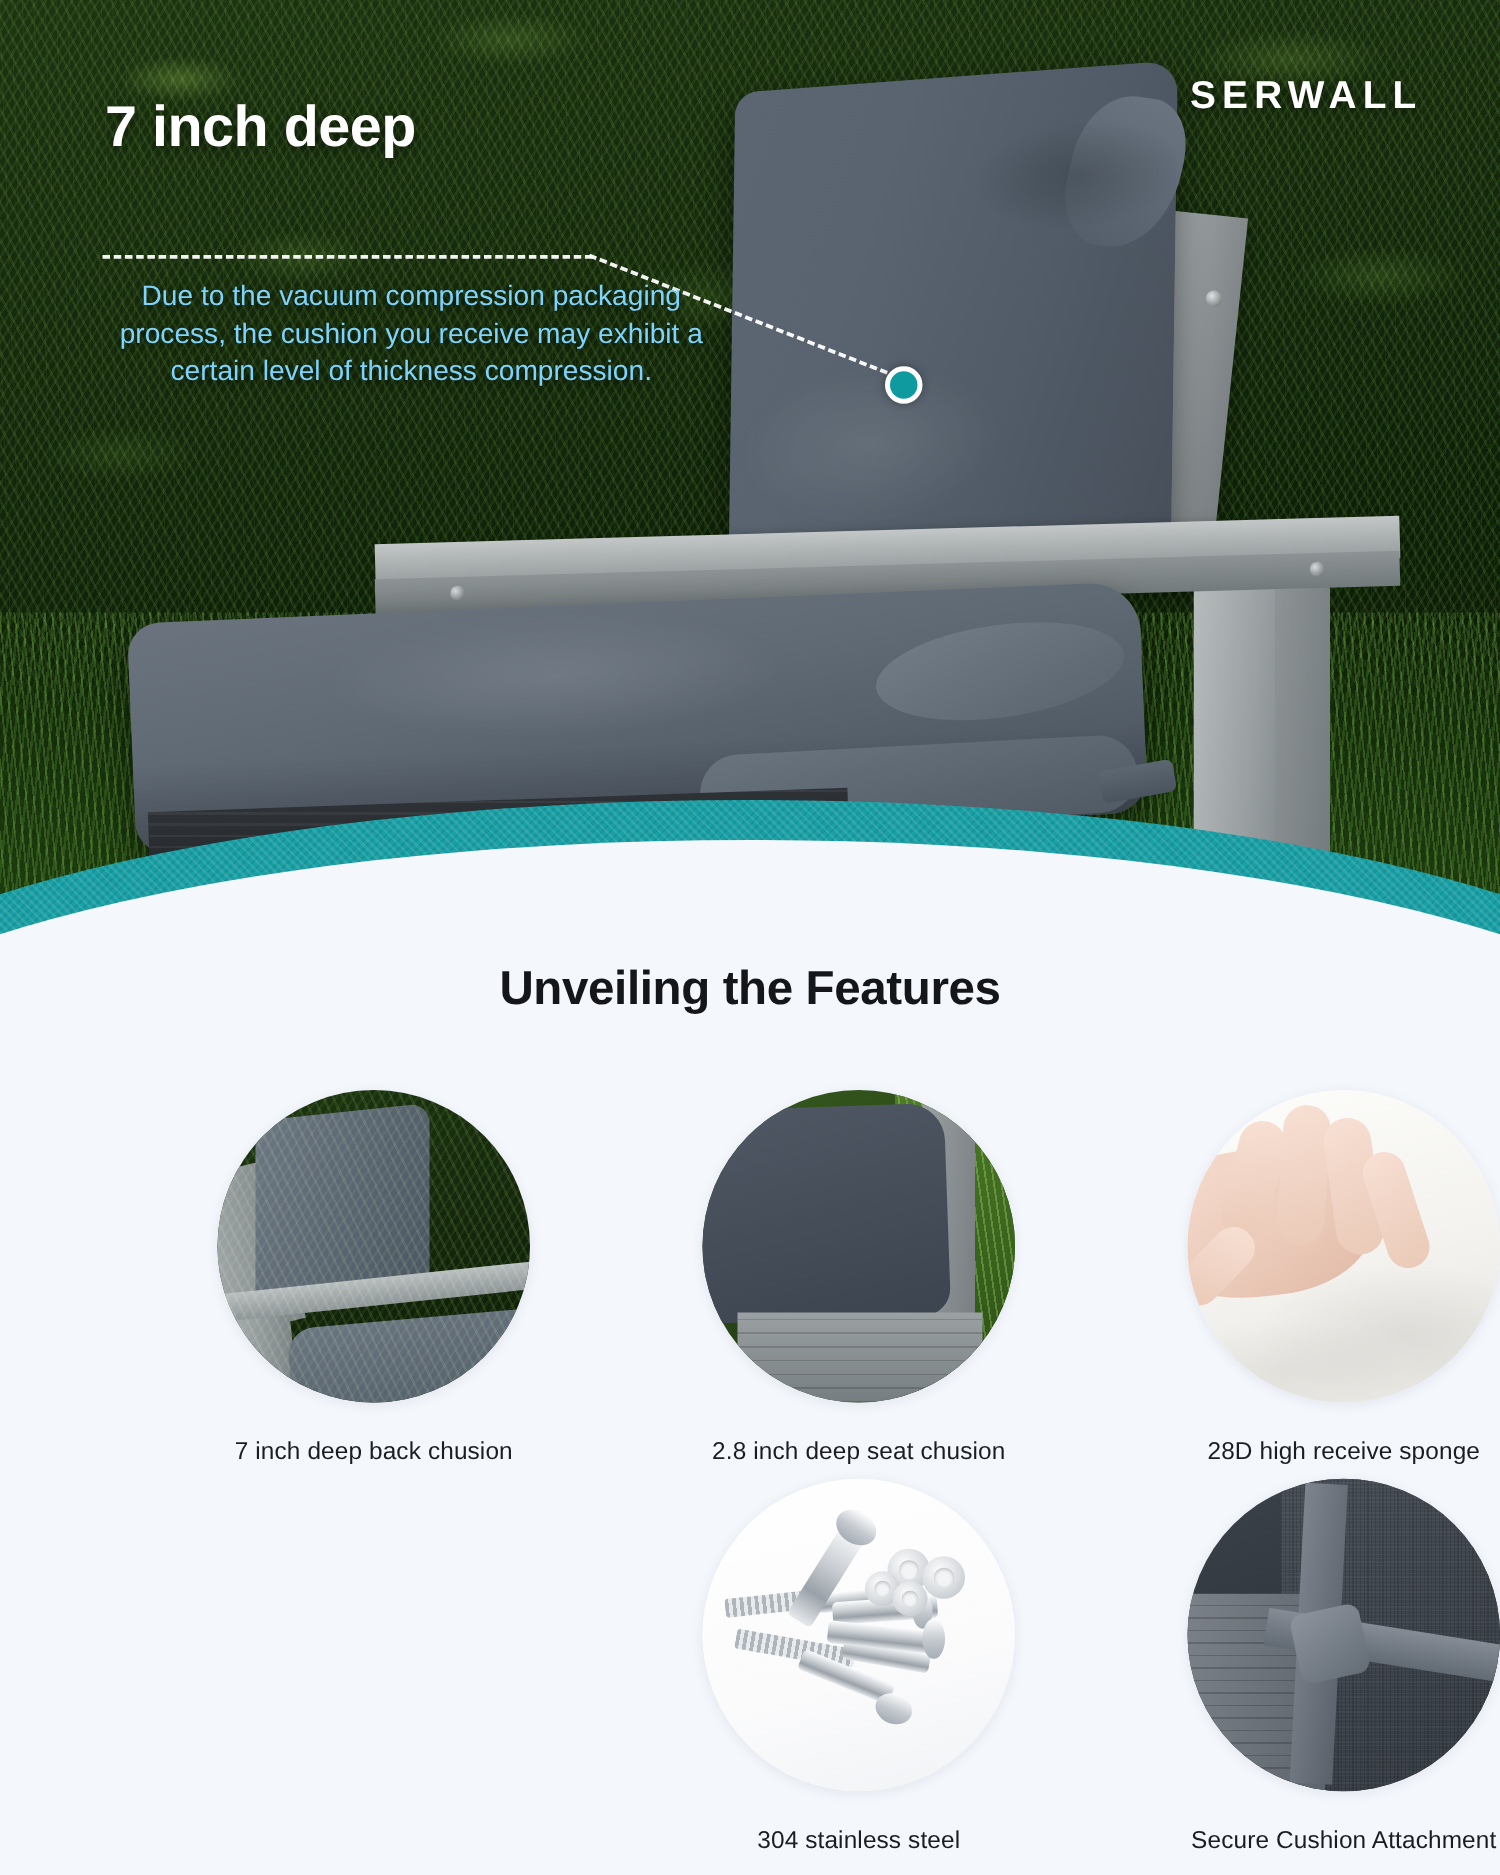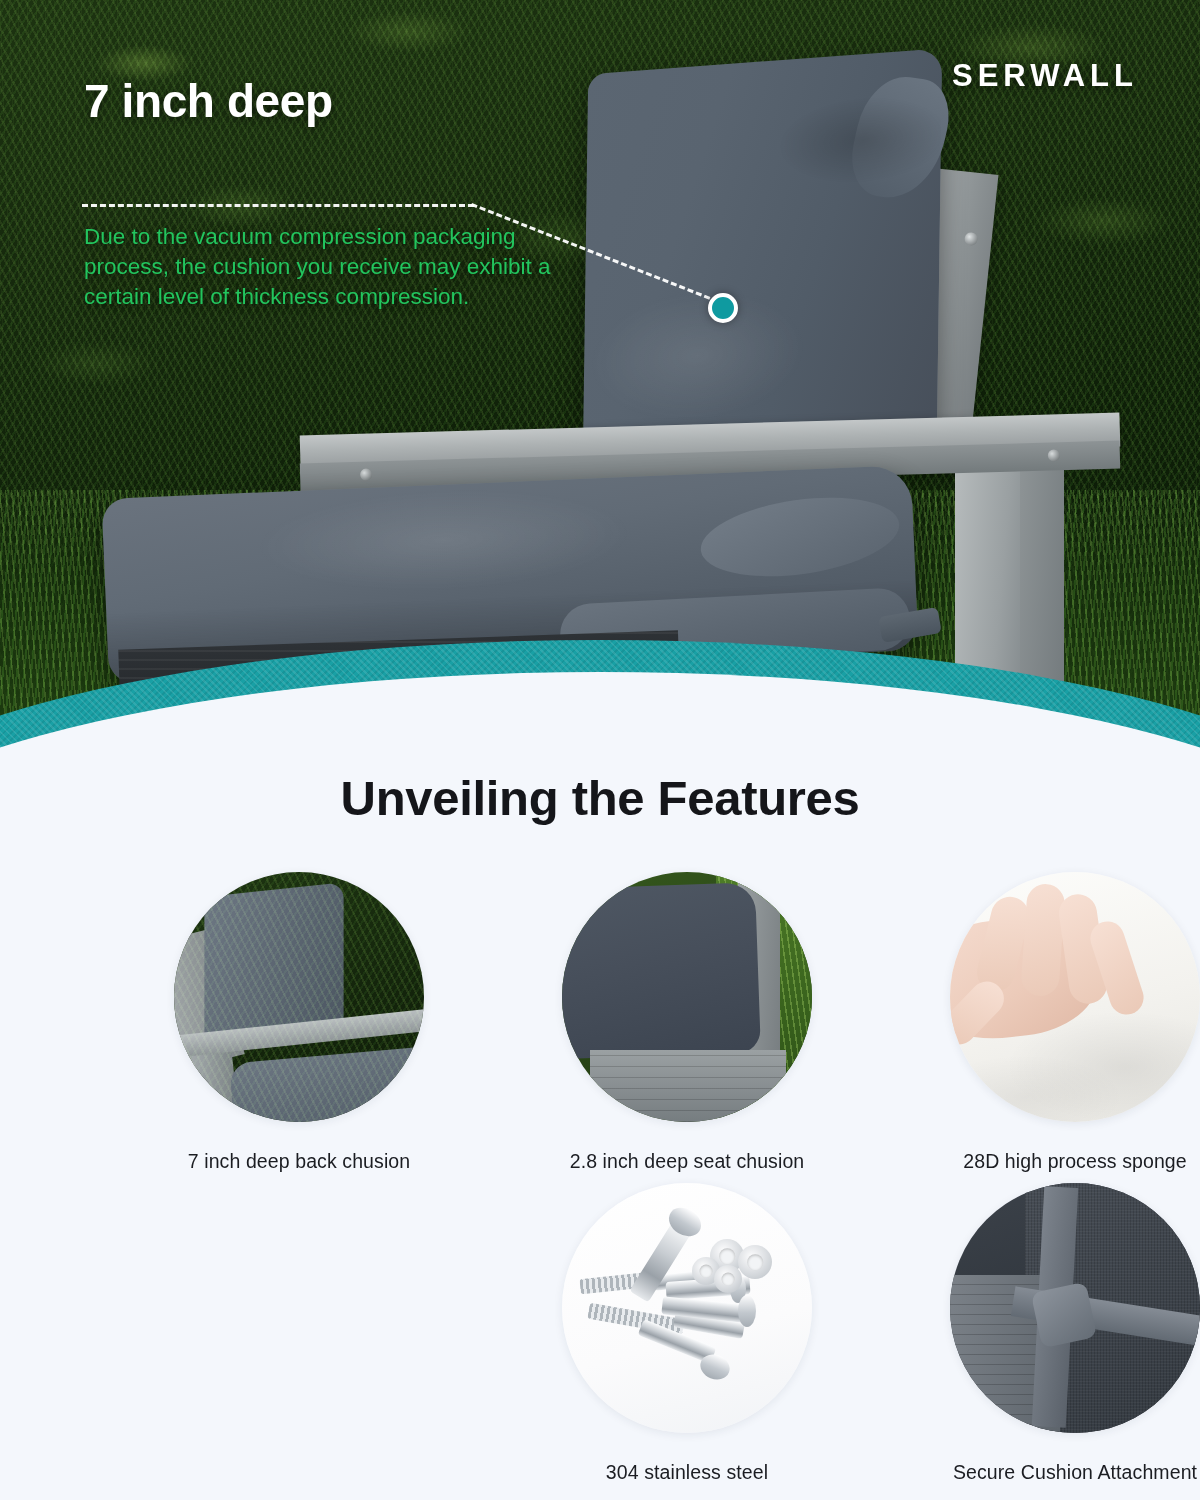--- a/index.html
+++ b/index.html
@@ -200,25 +200,26 @@
   }
   .callout-dot{
     position:absolute; left:708px; top:293px; width:30px; height:30px;
     border-radius:50%;
     background:#0f9aa0;
     border:4px solid #ffffff;
     box-shadow:0 0 8px rgba(0,0,0,.35);
   }
   .subcopy{
     position:absolute; left:84px; top:222px; width:490px;
-    color:#22c55e;
+    color:#7dd3fc;
     font-size:22.5px;
     line-height:1.34;
     font-weight:500;
     text-shadow:0 2px 8px rgba(0,0,0,.6);
+    text-align:center;
   }
 
   
   .brand{
     position:absolute; right:62px; top:58px;
     color:#ffffff;
     font-size:31px;
     font-weight:600;
     letter-spacing:5px;
     text-shadow:0 2px 8px rgba(0,0,0,.55);
@@ -240,21 +241,21 @@
   .white-panel{
     position:absolute; left:-190px; top:672px; width:1580px; height:900px;
     background:#f4f7fc;
     border-radius:50% 50% 0 0 / 24% 24% 0 0;
   }
 
   
   .features-title{
     position:absolute; left:0; top:770px; width:1200px;
     text-align:center;
-    font-size:49px;
+    font-size:38px;
     font-weight:700;
     color:#15161a;
     letter-spacing:-.3px;
   }
   .grid{
     position:absolute; left:0; top:872px; width:1200px;
   }
   .grid-row{
     display:flex;
     justify-content:flex-end;
@@ -551,21 +552,21 @@
     <div class="cell">
       <div class="thumb t3">
         <span class="c-foamshade"></span>
         <span class="c-palm"></span>
         <span class="fg fg1"></span>
         <span class="fg fg2"></span>
         <span class="fg fg3"></span>
         <span class="fg fg4"></span>
         <span class="fg fg5"></span>
       </div>
-      <div class="cap">28D high process sponge</div>
+      <div class="cap">28D high receive sponge</div>
     </div>
 
   </div>
 
   <div class="grid-row">
 
     <div class="cell">
       <div class="thumb t4">
         <span class="thr" style="left:18px; top:92px; width:82px; height:15px; transform:rotate(-6deg);"></span>
         <span class="bolt-s" style="left:92px; top:90px; width:52px; height:15px; transform:rotate(-6deg);"></span>

